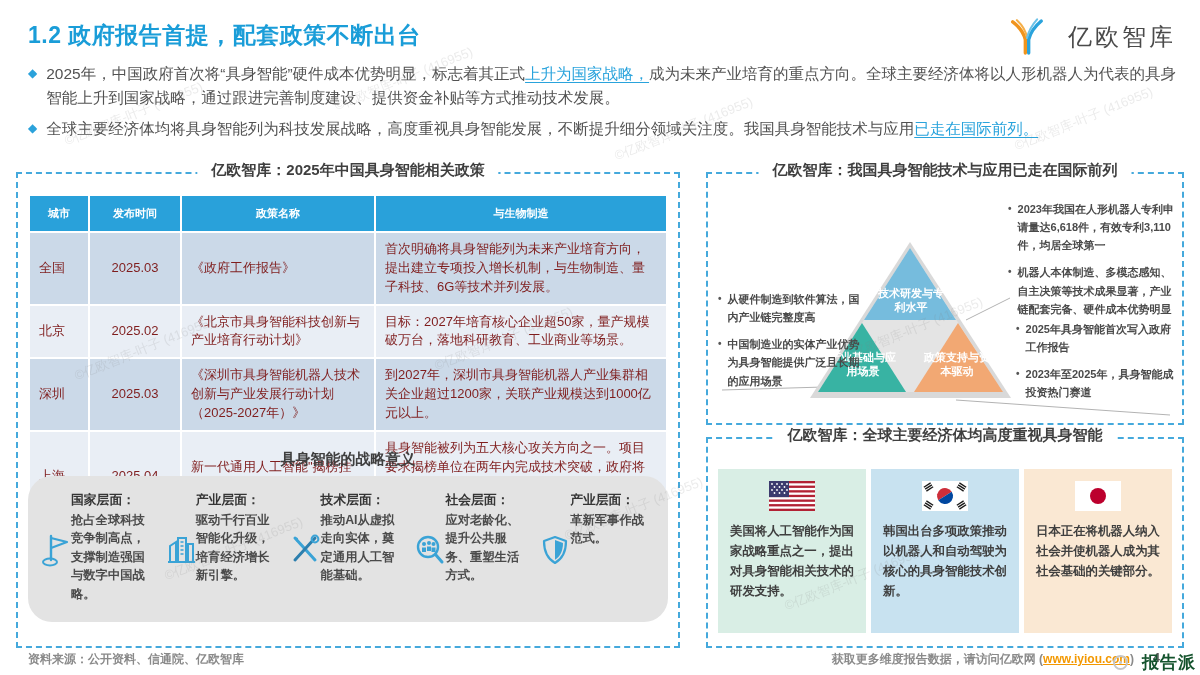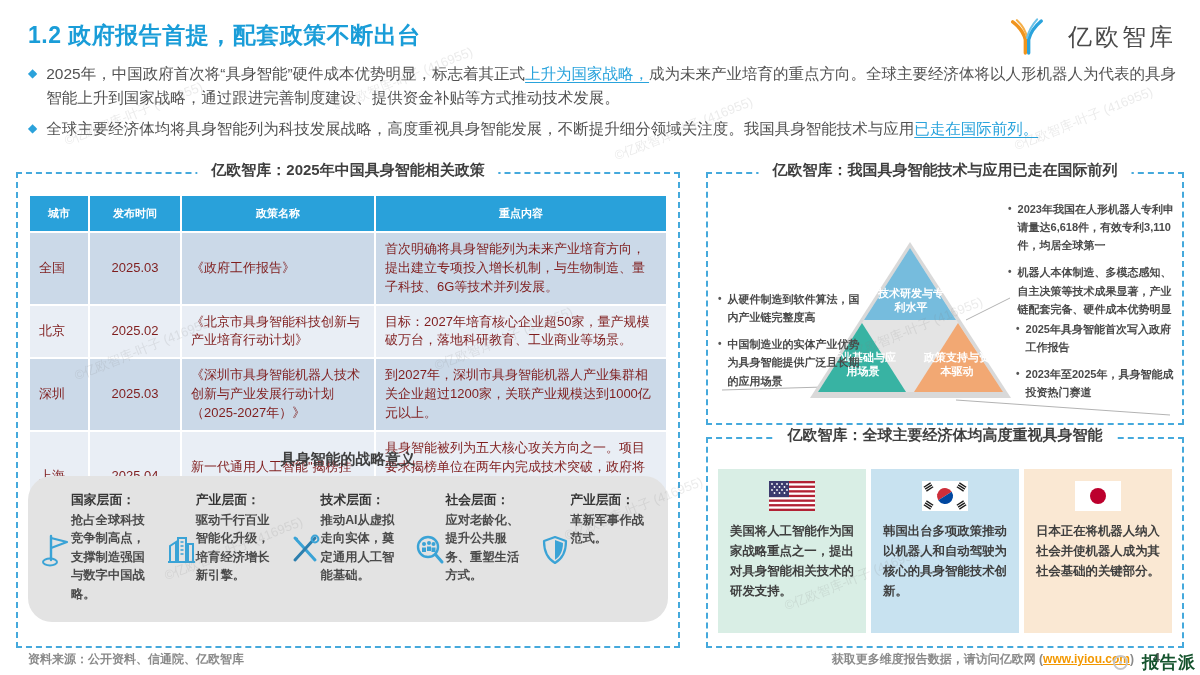--- a/index.html
+++ b/index.html
@@ -134,21 +134,21 @@
 
   <div class="panel" id="policy-panel">
     <div class="panel-legend">亿欧智库：2025年中国具身智能相关政策</div>
 
     <table class="policy-table">
       <tbody>
           <tr>
         <th class="col-city">城市</th>
         <th class="col-date">发布时间</th>
         <th class="col-name">政策名称</th>
-        <th class="col-body">重点内容</th>
+        <th class="col-body">与生物制造</th>
       </tr>
       <tr class="alt-a">
         <td class="col-city">全国</td>
         <td class="col-date">2025.03</td>
         <td class="col-name">《政府工作报告》</td>
         <td class="col-body">首次明确将具身智能列为未来产业培育方向，提出建立专项投入增长机制，与生物制造、量子科技、6G等技术并列发展。</td>
       </tr>
       <tr class="alt-b">
         <td class="col-city">北京</td>
         <td class="col-date">2025.02</td>

